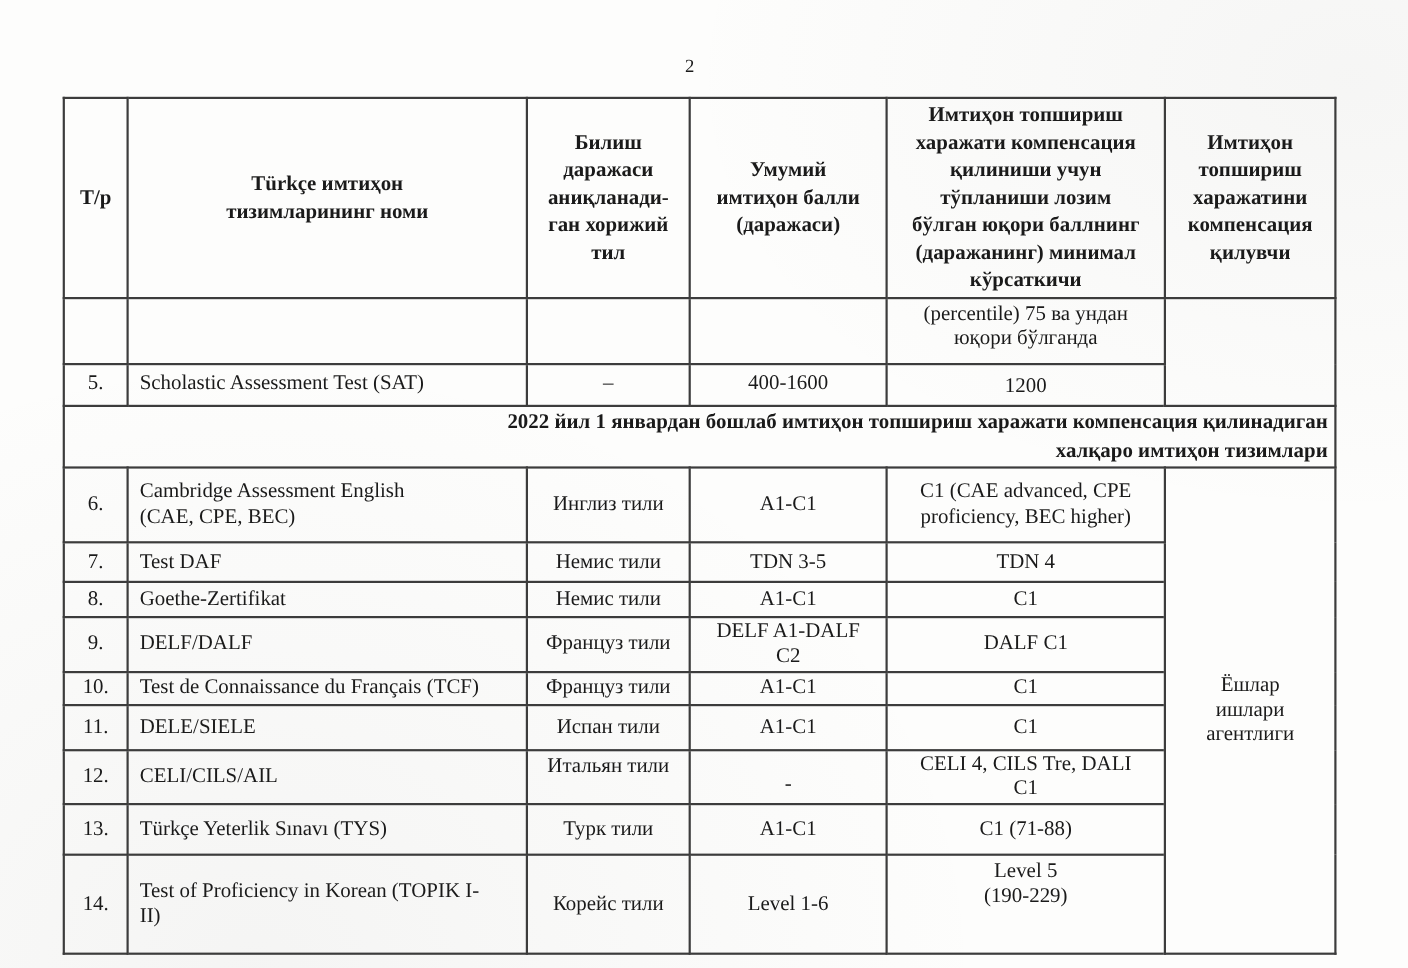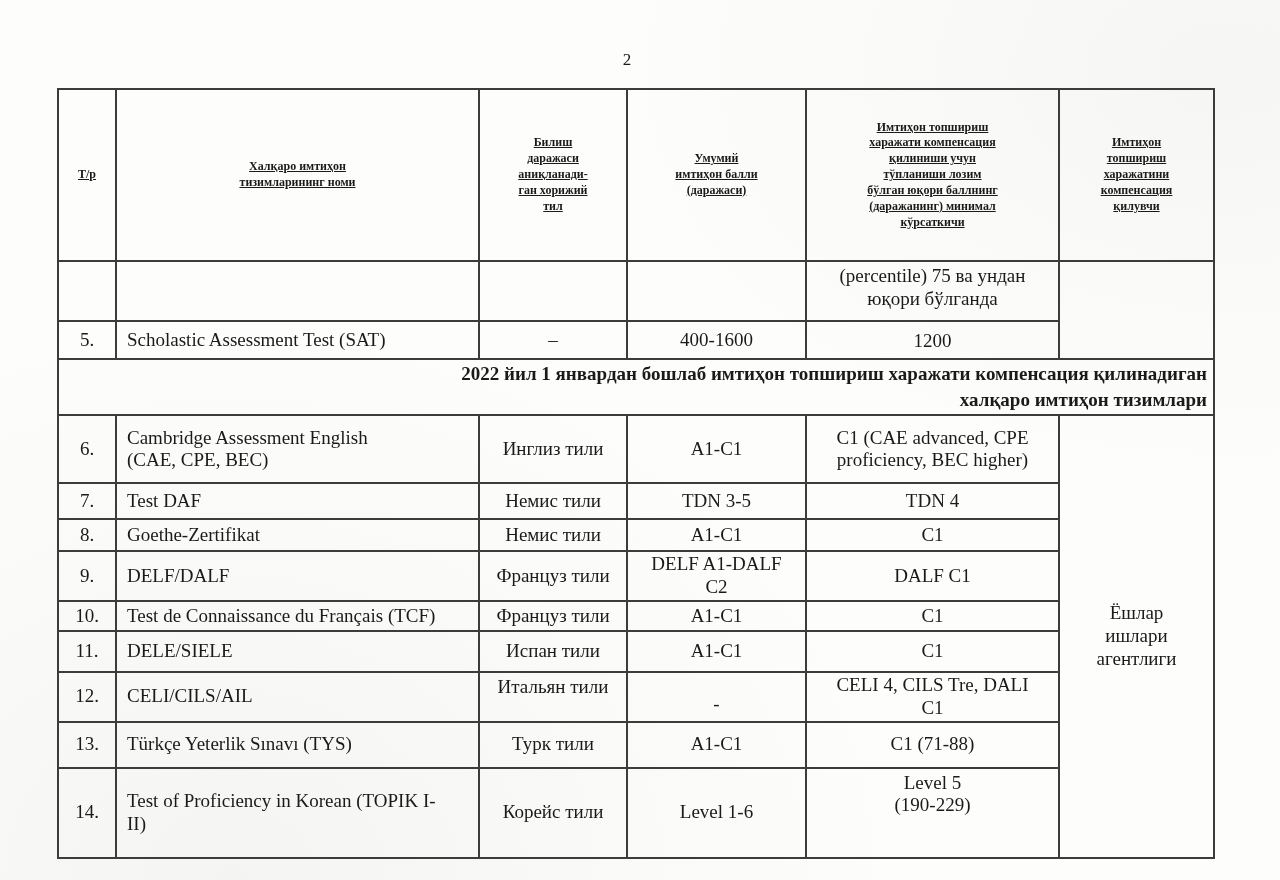--- a/index.html
+++ b/index.html
@@ -35,27 +35,26 @@
   col.c4 { width: 179px; }
   col.c5 { width: 253px; }
   col.c6 { width: 155px; }
 
   th, td {
     border: 2px solid #3c3c3c;
     white-space: pre-line;
     overflow: hidden;
   }
   th {
-    font-size: 12px;
+    font-size: 19px;
     font-weight: bold;
     text-align: center;
     vertical-align: middle;
     line-height: 1.32;
     padding: 2px 6px;
-    text-decoration: underline;
   }
   td {
     font-size: 19px;
     text-align: center;
     vertical-align: middle;
     line-height: 1.2;
     padding: 1px 6px;
   }
   td.name {
     text-align: left;
@@ -96,21 +95,21 @@
       <col class="c2">
       <col class="c3">
       <col class="c4">
       <col class="c5">
       <col class="c6">
   </colgroup>
 
   <tbody>
       <tr class="r-header">
     <th>Т/р</th>
-    <th>Халқаро имтиҳон
+    <th>Türkçe имтиҳон
 тизимларининг номи</th>
     <th>Билиш
 даражаси
 аниқланади-
 ган хорижий
 тил</th>
     <th>Умумий
 имтиҳон балли
 (даражаси)</th>
     <th>Имтиҳон топшириш

